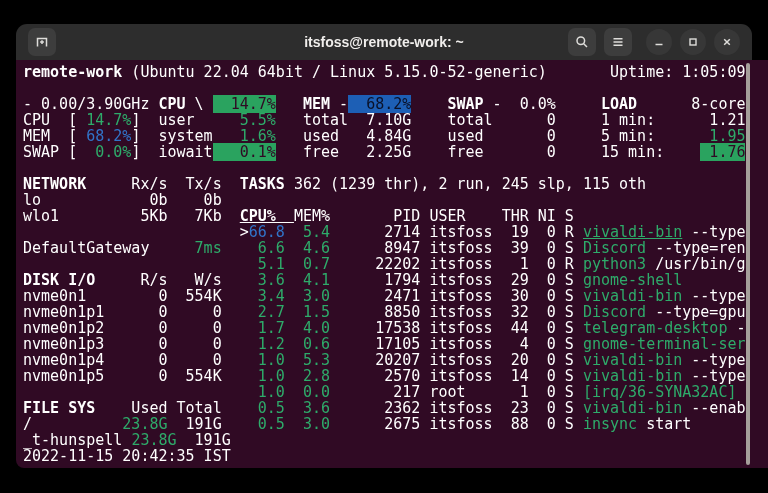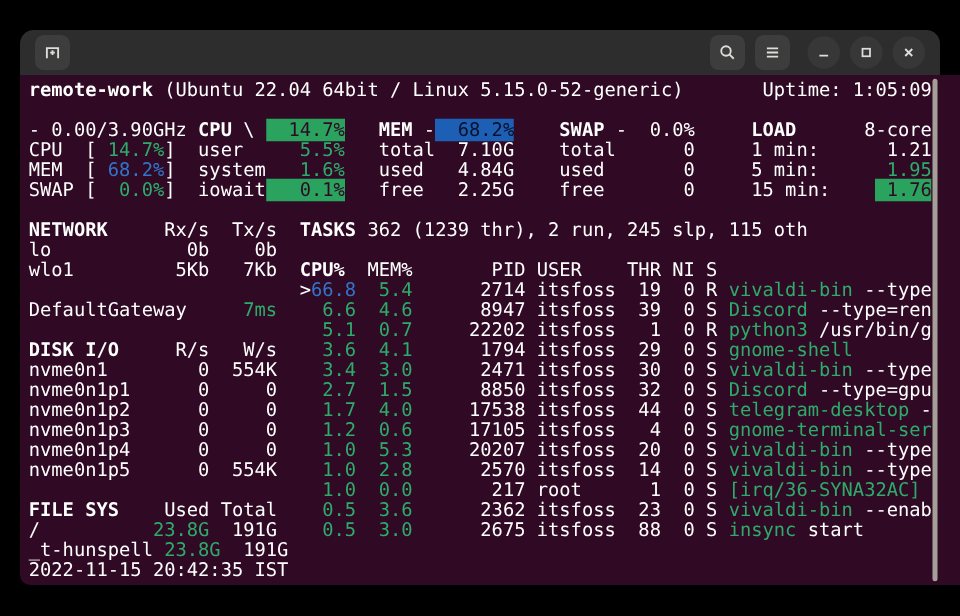--- a/index.html
+++ b/index.html
@@ -21,37 +21,38 @@
     background:var(--terminal_bg,#300a24);border-radius:0 0 8px 8px;overflow:hidden;
     padding:4px 0 0 7px;box-sizing:border-box;
     font-family:"DejaVu Sans Mono",monospace;font-size:15px;line-height:16px;
     color:var(--text,#ffffff);white-space:pre;}
   .line{height:16px;}
   .b{font-weight:bold;color:var(--bold_text,#ffffff);}
   .g{color:var(--green,#2eab6a);}
   .bl{color:var(--blue,#3174c9);}
   .cg{background:var(--green_cell_bg,#2aa35f);color:var(--green_cell_text,#300a24);}
   .cb{background:var(--blue_cell_bg,#1d5fb5);color:var(--blue_cell_text,#0a1128);}
-  .u{}
+  .u{text-decoration:underline;}
   .scrollbar{position:absolute;right:2px;top:3px;bottom:3px;width:4px;border-radius:2px;
     background:var(--scrollbar,#a59f9a);}
 </style>
 </head>
 <body>
 
 <div class="window">
   <div class="titlebar">
     <div class="tb-btn">
       <span>
         <svg class="icon" width="16" height="16" viewBox="0 0 16 16">
           <path d="M3.5 12.5 V4.5 H12.5 V12.5" fill="none" stroke="#deddda" stroke-width="1.5"></path>
           <path d="M8 6.2 V10 M6.1 8.1 H9.9" fill="none" stroke="#deddda" stroke-width="1.5"></path>
         </svg>
       </span>
     </div>
+    <div class="tb-title">itsfoss@remote-work: ~</div>
     <div class="spacer"></div>
     <div class="tb-btn">
       <span>
         <svg class="icon" width="16" height="16" viewBox="0 0 16 16">
           <circle cx="6.8" cy="6.8" r="3.8" fill="none" stroke="#deddda" stroke-width="1.5"></circle>
           <path d="M9.7 9.7 L13 13" stroke="#deddda" stroke-width="1.5"></path>
         </svg>
       </span>
     </div>
     <div class="tb-btn">

